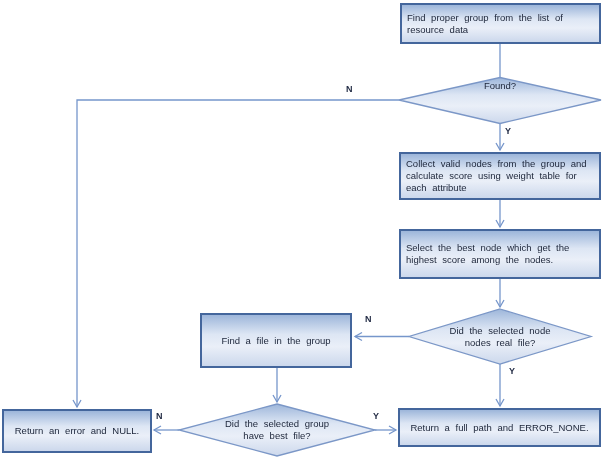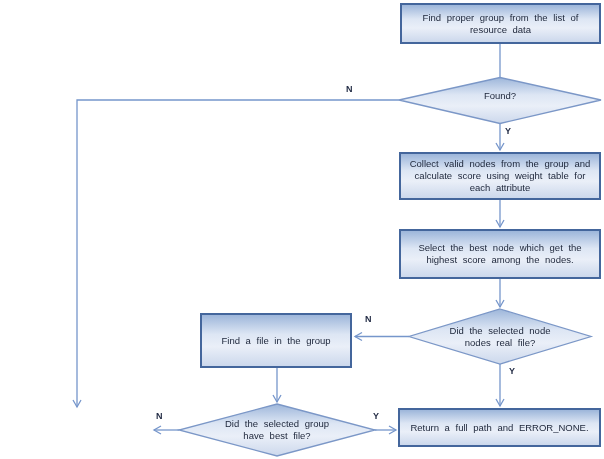--- a/index.html
+++ b/index.html
@@ -5,21 +5,21 @@
   html,body{margin:0;padding:0;background:#fff;}
   .canvas{
     position:relative;width:604px;height:459px;background:#ffffff;overflow:hidden;
     font-family:"Liberation Sans","DejaVu Sans",sans-serif;color:#1b2438;
   }
   svg.wires{position:absolute;left:0;top:0;width:604px;height:459px;}
   .rect{
     position:absolute;box-sizing:border-box;
     border:2px solid #44669c;
     background:linear-gradient(180deg,#9db6da 0%,#dde6f4 38%,#eaeff8 62%,#ccd8ec 100%);
-    display:flex;align-items:center;justify-content:center;text-align:center;
+    display:flex;align-items:center;justify-content:center;
     font-size:9.5px;line-height:12px;word-spacing:3px;padding:17px 5px;
   }
   .dlabel{
     position:absolute;display:flex;align-items:center;justify-content:center;text-align:center;
     font-size:9.5px;line-height:12px;word-spacing:3px;pointer-events:none;
   }
   .branch{
     position:absolute;font-size:9px;font-weight:bold;color:#232c45;line-height:10px;
   }
 </style>
@@ -70,22 +70,25 @@
   </div>
 
   <div class="rect" style="left:200px;top:313px;width:152px;height:55px">
     <span>Find a file in the group</span>
   </div>
 
   <div class="rect" style="left:398px;top:408px;width:203px;height:39px">
     <span>Return a full path and ERROR_NONE.</span>
   </div>
 
+  <div class="rect" style="left:2px;top:409px;width:150px;height:44px">
+    <span>Return an error and NULL.</span>
+  </div>
 
-  <div class="dlabel" style="left:445px;top:86px;width:110px;height:20px">Found?</div>
+  <div class="dlabel" style="left:445px;top:76px;width:110px;height:20px">Found?</div>
   <div class="dlabel" style="left:445px;top:312px;width:110px;height:49px">Did the selected node nodes real file?</div>
   <div class="dlabel" style="left:222px;top:406px;width:110px;height:48px">Did the selected group have best file?</div>
 
   <div class="branch" style="left:346px;top:84px">N</div>
   <div class="branch" style="left:505px;top:126px">Y</div>
   <div class="branch" style="left:365px;top:314px">N</div>
   <div class="branch" style="left:509px;top:366px">Y</div>
   <div class="branch" style="left:156px;top:411px">N</div>
   <div class="branch" style="left:373px;top:411px">Y</div>
 

